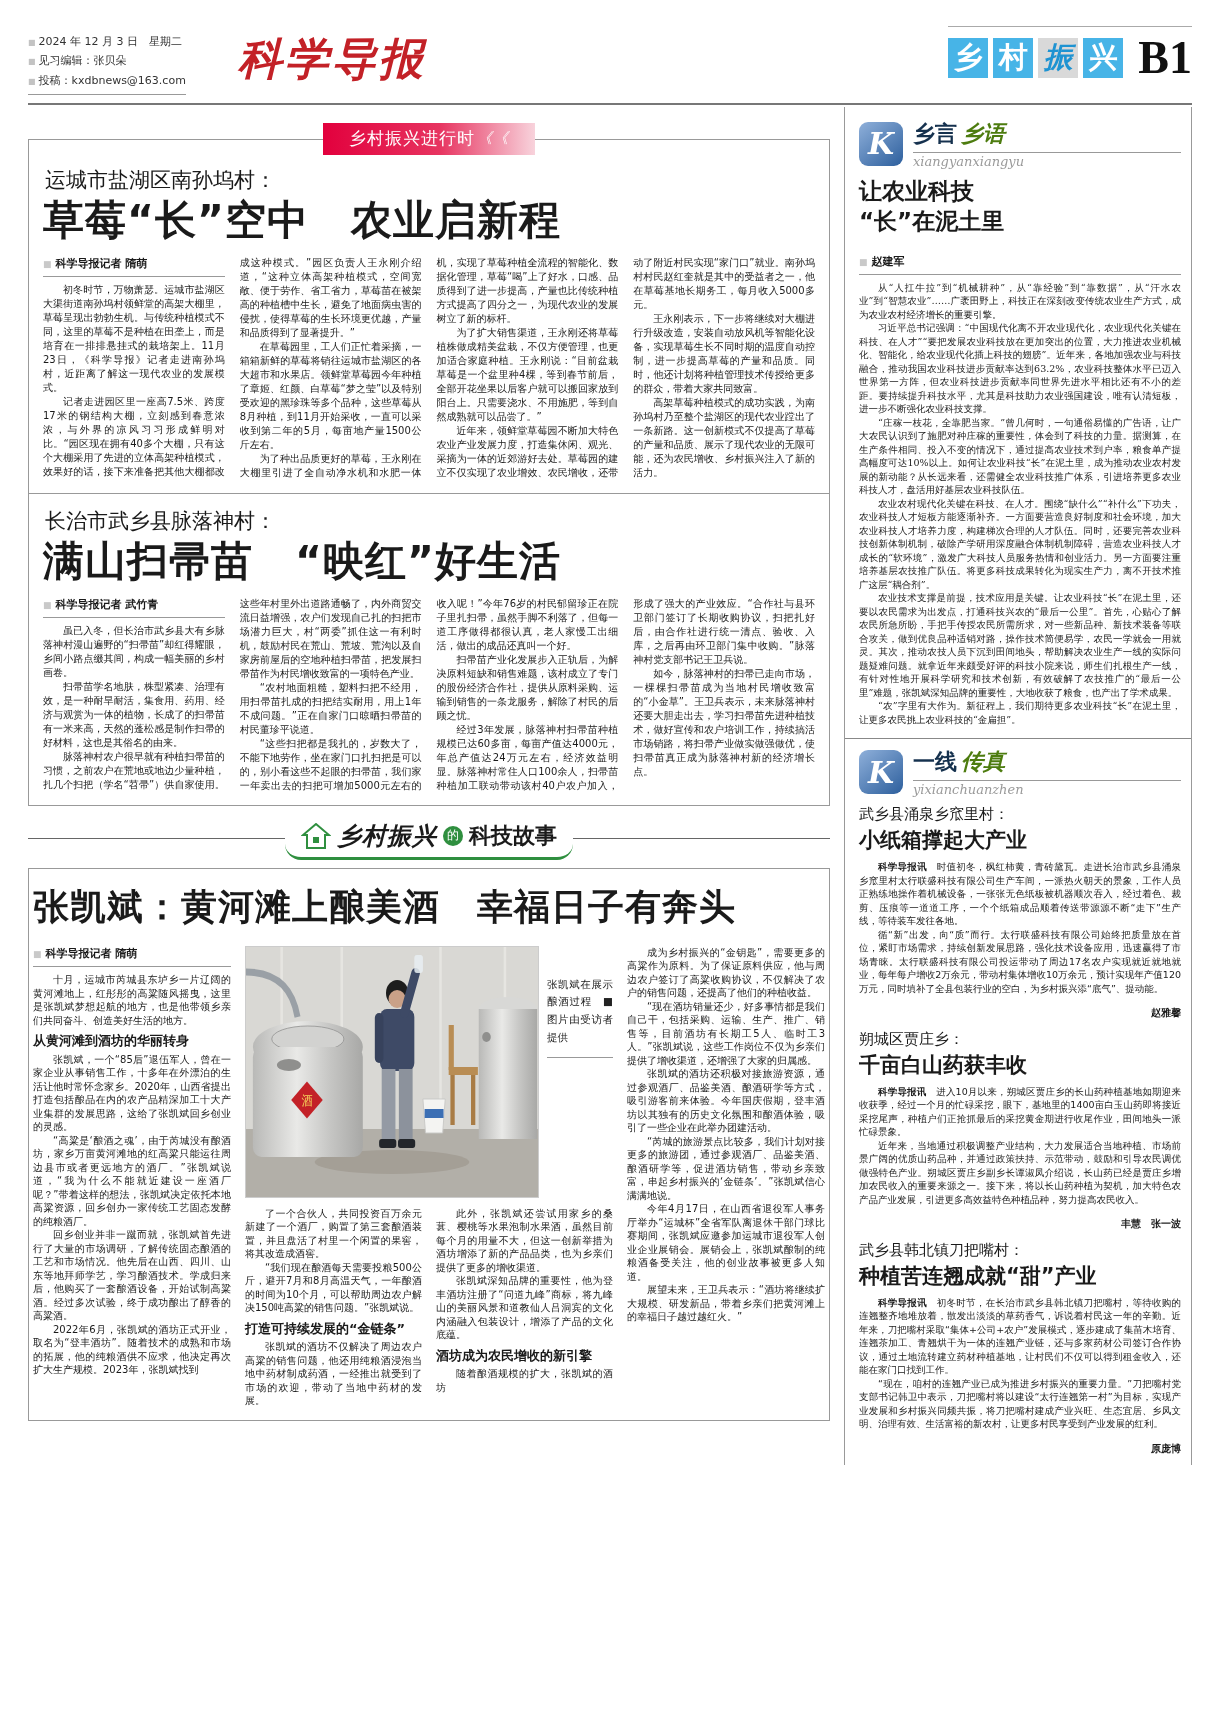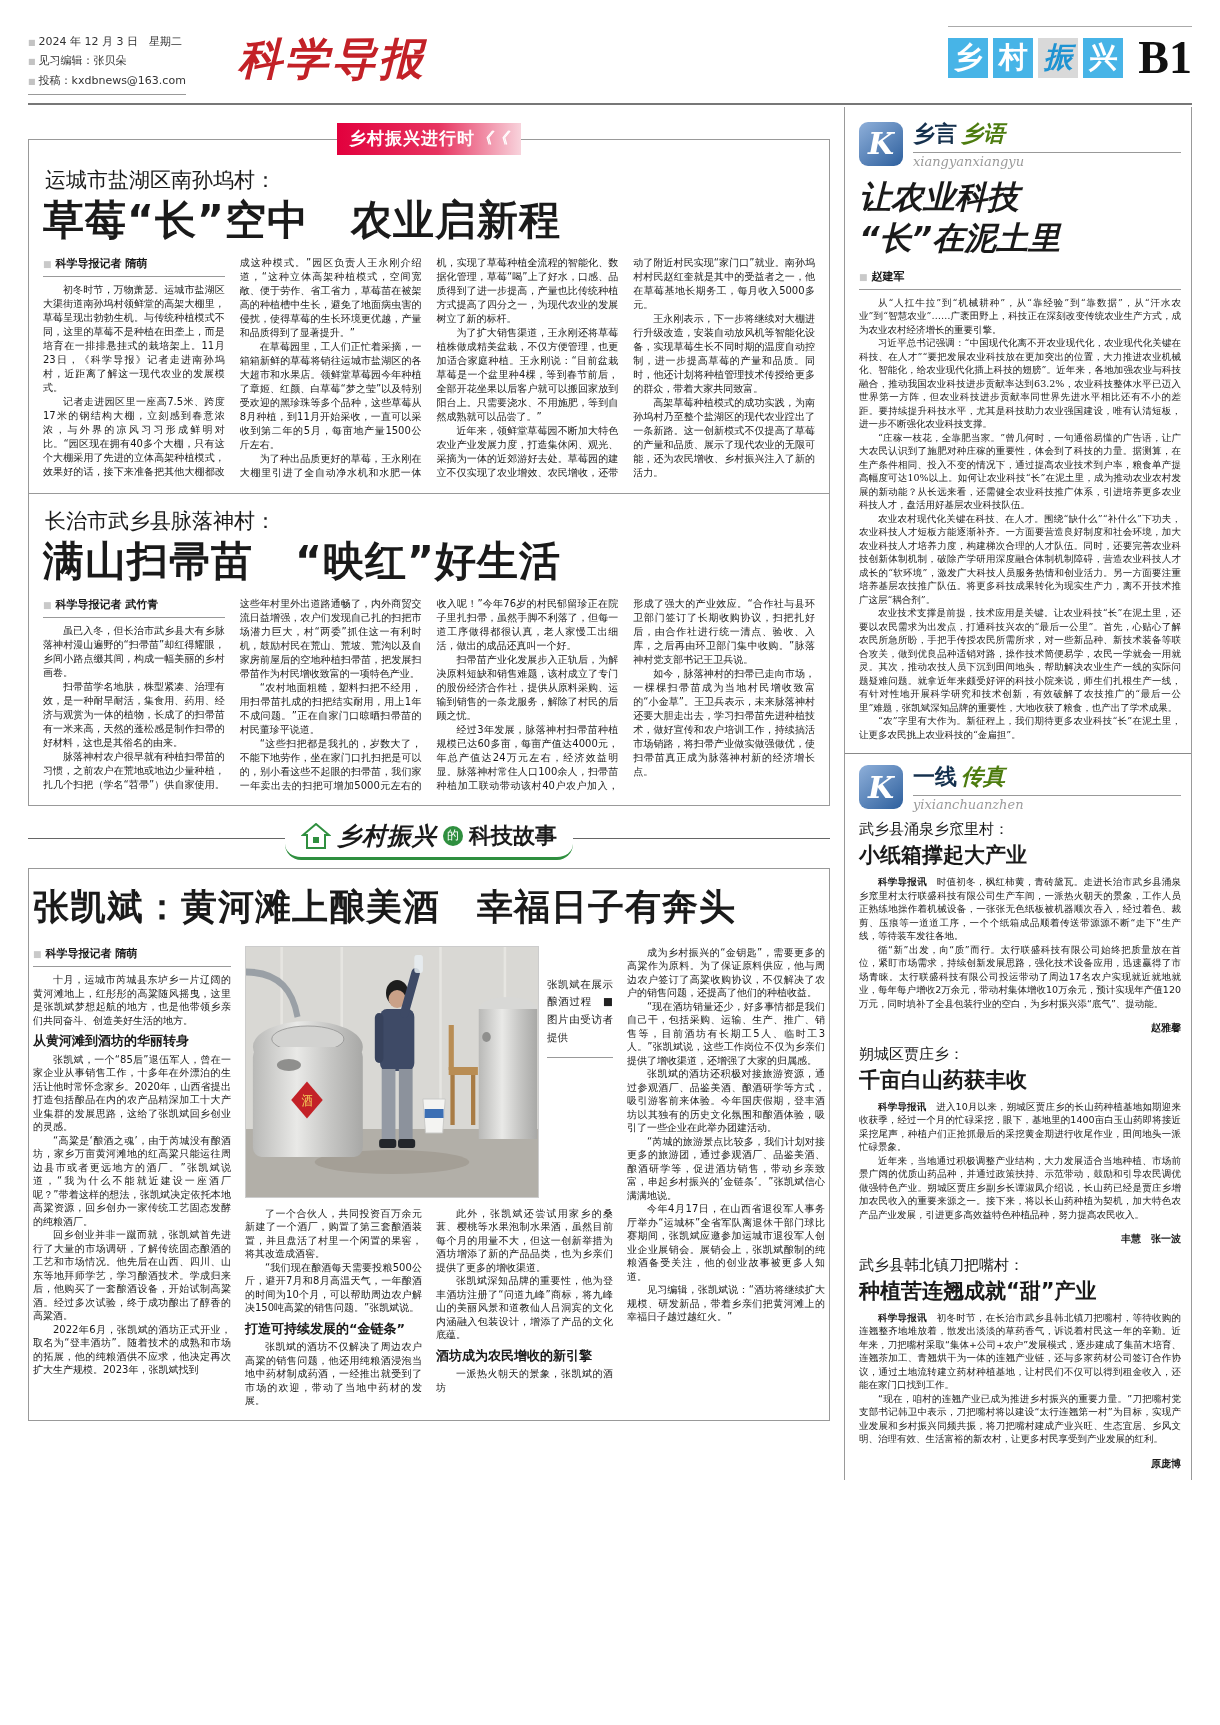--- a/index.html
+++ b/index.html
@@ -18,23 +18,23 @@
              display:flex;align-items:center;justify-content:center;}
   .sec-block.alt{background:#d9d9d9;color:#1e93d2;font-style:italic;font-family:"DejaVu Serif",serif;}
   .pageno{font-family:"Liberation Serif",serif;font-weight:bold;font-size:46px;margin-left:10px;line-height:1;color:#111;}
 
   
   .cols{display:flex;gap:14px;margin-top:2px;}
   .main{width:802px;}
   .sidebar{flex:1;border-left:1px solid #999;border-right:1px solid #999;padding:4px 10px 0 14px;}
 
   
-  .top-banner{width:184px;height:32px;margin:0 auto;position:relative;top:16px;z-index:2;
+  .top-banner{width:212px;height:32px;margin:0 auto;position:relative;top:16px;z-index:2;
               background:linear-gradient(90deg,#e2003d 0%,#e73460 55%,#f8d3dc 100%);
-              color:#fff;font-weight:bold;font-size:17px;display:flex;align-items:center;
+              color:#fff;font-weight:normal;font-size:17px;display:flex;align-items:center;
               justify-content:center;letter-spacing:1px;}
   .top-banner .chev{font-size:15px;margin-left:2px;font-style:italic;}
 
   
   .box{border:1px solid #999;}
   .box1{padding:26px 14px 12px;}
   .art-kicker{font-size:21px;margin:0 0 4px 2px;font-weight:normal;}
   .art-headline{font-size:41px;font-weight:bold;letter-spacing:1px;margin:0 0 12px;line-height:1.12;}
   .flow4{column-count:4;column-gap:15px;font-size:10px;line-height:14px;text-align:justify;}
   .flow4 p{margin:0;text-indent:2em;}
@@ -71,21 +71,21 @@
   .col-head{display:flex;align-items:center;gap:10px;margin:8px 0 8px;}
   .k-logo{width:44px;height:44px;border-radius:9px;flex:0 0 44px;
           background:linear-gradient(140deg,#8fb0da,#2d5f9d);color:#fff;
           font-family:"DejaVu Serif",serif;font-size:30px;font-weight:bold;font-style:italic;
           display:flex;align-items:center;justify-content:center;}
   .col-head-text{flex:1;}
   .col-title{font-size:22px;font-weight:bold;border-bottom:1px solid #999;padding-bottom:3px;}
   .col-title .a{color:#15314e;font-family:"DejaVu Serif",serif;}
   .col-title .b{color:#4d7c0f;font-style:italic;font-family:"DejaVu Serif",serif;margin-left:4px;}
   .col-pinyin{font-size:13px;color:#9a9a9a;font-style:italic;font-family:"DejaVu Serif",serif;margin-top:1px;}
-  .op-title{font-size:32px;font-weight:bold;line-height:1.3;margin:4px 0 8px;font-style:italic;}
+  .op-title{font-size:23px;font-weight:bold;line-height:1.3;margin:4px 0 16px;}
   .op-body{font-family:"DejaVu Serif",serif;font-size:9.5px;line-height:13.5px;text-align:justify;color:#222;}
   .op-body p{margin:0;text-indent:2em;}
   .sb-divider{border:none;border-top:1px solid #888;margin:12px -10px 4px -14px;}
   .news-item{margin-bottom:10px;}
   .news-kicker{font-size:15px;margin:6px 0 2px;}
   .news-headline{font-size:21px;font-weight:bold;margin:0 0 6px;}
   .news-body{font-size:9.5px;line-height:13.5px;text-align:justify;}
   .news-body p{margin:0;text-indent:2em;}
   .news-body .lead{font-weight:bold;}
   .news-author{text-align:right;font-weight:bold;font-size:10px;margin-top:11px;}
@@ -243,31 +243,31 @@
               </div>
             </div>
             <div class="a3-midtext">
               <p>了一个合伙人，共同投资百万余元新建了一个酒厂，购置了第三套酿酒装置，并且盘活了村里一个闲置的果窖，将其改造成酒窖。</p>
               <p>“我们现在酿酒每天需要投粮500公斤，避开7月和8月高温天气，一年酿酒的时间为10个月，可以帮助周边农户解决150吨高粱的销售问题。”张凯斌说。</p>
               <div class="subhead">打造可持续发展的“金链条”</div>
               <p>张凯斌的酒坊不仅解决了周边农户高粱的销售问题，他还用纯粮酒浸泡当地中药材制成药酒，一经推出就受到了市场的欢迎，带动了当地中药材的发展。</p>
               <p>此外，张凯斌还尝试用家乡的桑葚、樱桃等水果泡制水果酒，虽然目前每个月的用量不大，但这一创新举措为酒坊增添了新的产品品类，也为乡亲们提供了更多的增收渠道。</p>
               <p>张凯斌深知品牌的重要性，他为登丰酒坊注册了“问道九峰”商标，将九峰山的美丽风景和道教仙人吕洞宾的文化内涵融入包装设计，增添了产品的文化底蕴。</p>
               <div class="subhead">酒坊成为农民增收的新引擎</div>
-              <p>一派热火朝天的景象，张凯斌的酒坊</p>
+              <p>随着酿酒规模的扩大，张凯斌的酒坊</p>
             </div>
           </div>
 
           <div class="a3-col">
             <p>成为乡村振兴的“金钥匙”，需要更多的高粱作为原料。为了保证原料供应，他与周边农户签订了高粱收购协议，不仅解决了农户的销售问题，还提高了他们的种植收益。</p>
             <p>“现在酒坊销量还少，好多事情都是我们自己干，包括采购、运输、生产、推广、销售等，目前酒坊有长期工5人、临时工3人。”张凯斌说，这些工作岗位不仅为乡亲们提供了增收渠道，还增强了大家的归属感。</p>
             <p>张凯斌的酒坊还积极对接旅游资源，通过参观酒厂、品鉴美酒、酿酒研学等方式，吸引游客前来体验。今年国庆假期，登丰酒坊以其独有的历史文化氛围和酿酒体验，吸引了一些企业在此举办团建活动。</p>
             <p>“芮城的旅游景点比较多，我们计划对接更多的旅游团，通过参观酒厂、品鉴美酒、酿酒研学等，促进酒坊销售，带动乡亲致富，串起乡村振兴的‘金链条’。”张凯斌信心满满地说。</p>
             <p>今年4月17日，在山西省退役军人事务厅举办“运城杯”全省军队离退休干部门球比赛期间，张凯斌应邀参加运城市退役军人创业企业展销会。展销会上，张凯斌酿制的纯粮酒备受关注，他的创业故事被更多人知道。</p>
-            <p>见习编辑，张凯斌说：“酒坊将继续扩大规模、研发新品，带着乡亲们把黄河滩上的幸福日子越过越红火。”</p>
+            <p>展望未来，王卫兵表示：“酒坊将继续扩大规模、研发新品，带着乡亲们把黄河滩上的幸福日子越过越红火。”</p>
           </div>
         </div>
       </div>
     </div>
 
     <div class="sidebar">
 
       <div class="col-head">
         <div class="k-logo">K</div>
         <div class="col-head-text">

